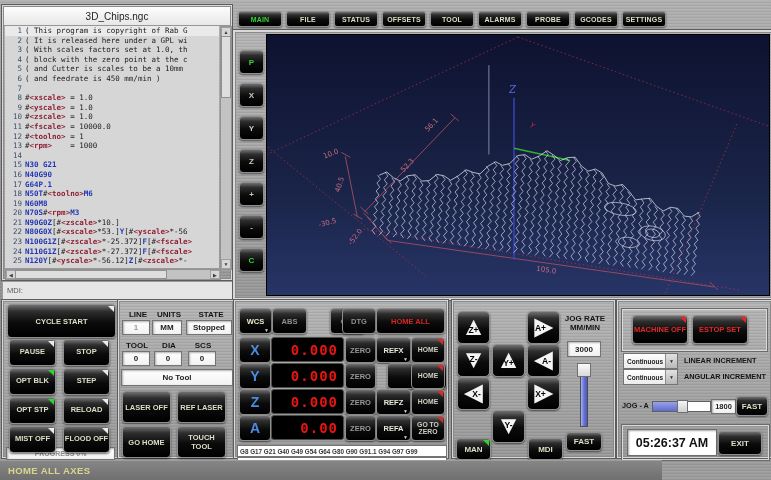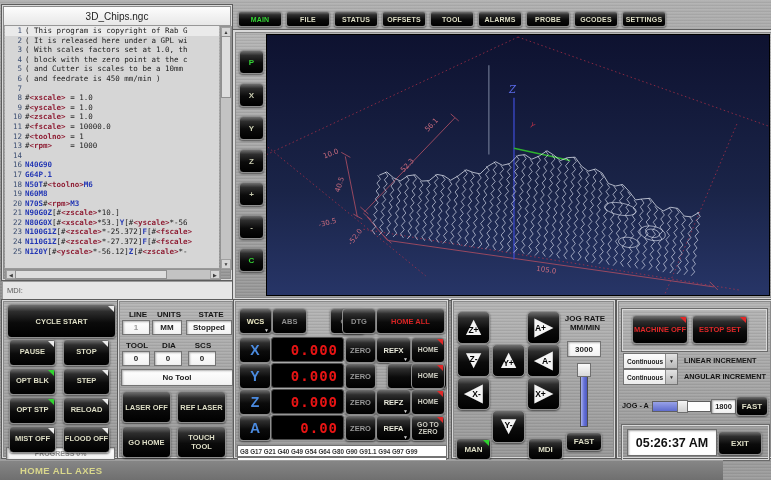--- a/index.html
+++ b/index.html
@@ -98,23 +98,23 @@
     font-size:5px;color:#333;display:flex;align-items:center;justify-content:center;}
   .inc-label{position:absolute;font-size:7.3px;font-weight:bold;color:#151515;display:flex;align-items:center;}
   #ja-slider{position:absolute;left:34px;top:100px;width:57px;height:9px;border:1px solid #5f5f5f;background:#fff;}
   #ja-fill{position:absolute;left:0;top:0;bottom:0;width:26px;background:linear-gradient(#98a2e8,#5f6ccd);}
   #ja-handle{position:absolute;left:24px;top:-2px;width:9px;height:11px;background:linear-gradient(#f5f5f5,#cfcfcf);border:1px solid #6f6f6f;}
   #clock-frame{position:absolute;left:4px;top:124px;width:145px;height:33px;border:1px solid #d9d9d9;box-shadow:0 0 0 1px #6a6a6a;}
   #clock-display{position:absolute;left:9px;top:128px;width:88px;height:25px;background:#fff;border:1px solid #6d6d6d;
     box-shadow:inset 1px 1px 2px rgba(0,0,0,.35);display:flex;align-items:center;justify-content:center;
     font-size:12.5px;font-weight:bold;color:#111;}
   
-  #status-bar{position:absolute;left:0;top:460px;width:723px;height:20px;
+  #status-bar{position:absolute;left:0;top:460px;width:662px;height:20px;
     background:linear-gradient(#868686,#6f6f6f);border-top:1px solid #9d9d9d;
-    display:flex;align-items:center;padding-left:20px;box-sizing:border-box;
+    display:flex;align-items:center;padding-left:8px;box-sizing:border-box;
     font-size:9.5px;font-weight:bold;color:#d9d78c;letter-spacing:.4px;}
 </style>
 </head>
 <body>
 
 <div id="root">
 
   <div id="gcode-panel" class="panel">
     <div id="gcode-title">3D_Chips.ngc</div>
     <div id="code-area">
@@ -125,20 +125,21 @@
         <div class="cl"><span class="ln">5</span><span class="seg-c">( and Cutter is scales to be a 10mm</span></div>
         <div class="cl"><span class="ln">6</span><span class="seg-c">( and feedrate is 450 mm/min )</span></div>
         <div class="cl"><span class="ln">7</span></div>
         <div class="cl"><span class="ln">8</span><span class="seg-t">#</span><span class="seg-v">&lt;xscale&gt;</span><span class="seg-t"> = 1.0</span></div>
         <div class="cl"><span class="ln">9</span><span class="seg-t">#</span><span class="seg-v">&lt;yscale&gt;</span><span class="seg-t"> = 1.0</span></div>
         <div class="cl"><span class="ln">10</span><span class="seg-t">#</span><span class="seg-v">&lt;zscale&gt;</span><span class="seg-t"> = 1.0</span></div>
         <div class="cl"><span class="ln">11</span><span class="seg-t">#</span><span class="seg-v">&lt;fscale&gt;</span><span class="seg-t"> = 10000.0</span></div>
         <div class="cl"><span class="ln">12</span><span class="seg-t">#</span><span class="seg-v">&lt;toolno&gt;</span><span class="seg-t"> = 1</span></div>
         <div class="cl"><span class="ln">13</span><span class="seg-t">#</span><span class="seg-v">&lt;rpm&gt;</span><span class="seg-t">    = 1000</span></div>
         <div class="cl"><span class="ln">14</span></div>
+        <div class="cl"><span class="ln">15</span><span class="seg-g">N30 G21</span></div>
         <div class="cl"><span class="ln">16</span><span class="seg-g">N40G90</span></div>
         <div class="cl"><span class="ln">17</span><span class="seg-g">G64P.1</span></div>
         <div class="cl"><span class="ln">18</span><span class="seg-g">N50T</span><span class="seg-t">#</span><span class="seg-v">&lt;toolno&gt;</span><span class="seg-g">M6</span></div>
         <div class="cl"><span class="ln">19</span><span class="seg-g">N60M8</span></div>
         <div class="cl"><span class="ln">20</span><span class="seg-g">N70S</span><span class="seg-t">#</span><span class="seg-v">&lt;rpm&gt;</span><span class="seg-g">M3</span></div>
         <div class="cl"><span class="ln">21</span><span class="seg-g">N90G0Z</span><span class="seg-t">[#</span><span class="seg-v">&lt;zscale&gt;</span><span class="seg-t">*10.]</span></div>
         <div class="cl"><span class="ln">22</span><span class="seg-g">N80G0X</span><span class="seg-t">[#</span><span class="seg-v">&lt;xscale&gt;</span><span class="seg-t">*53.]</span><span class="seg-g">Y</span><span class="seg-t">[#</span><span class="seg-v">&lt;yscale&gt;</span><span class="seg-t">*-56</span></div>
         <div class="cl"><span class="ln">23</span><span class="seg-g">N100G1Z</span><span class="seg-t">[#</span><span class="seg-v">&lt;zscale&gt;</span><span class="seg-t">*-25.372]</span><span class="seg-g">F</span><span class="seg-t">[#</span><span class="seg-v">&lt;fscale&gt;</span></div>
         <div class="cl"><span class="ln">24</span><span class="seg-g">N110G1Z</span><span class="seg-t">[#</span><span class="seg-v">&lt;zscale&gt;</span><span class="seg-t">*-27.372]</span><span class="seg-g">F</span><span class="seg-t">[#</span><span class="seg-v">&lt;fscale&gt;</span></div>
         <div class="cl"><span class="ln">25</span><span class="seg-g">N120Y</span><span class="seg-t">[#</span><span class="seg-v">&lt;yscale&gt;</span><span class="seg-t">*-56.12]</span><span class="seg-g">Z</span><span class="seg-t">[#</span><span class="seg-v">&lt;zscale&gt;</span><span class="seg-t">*-</span></div>

